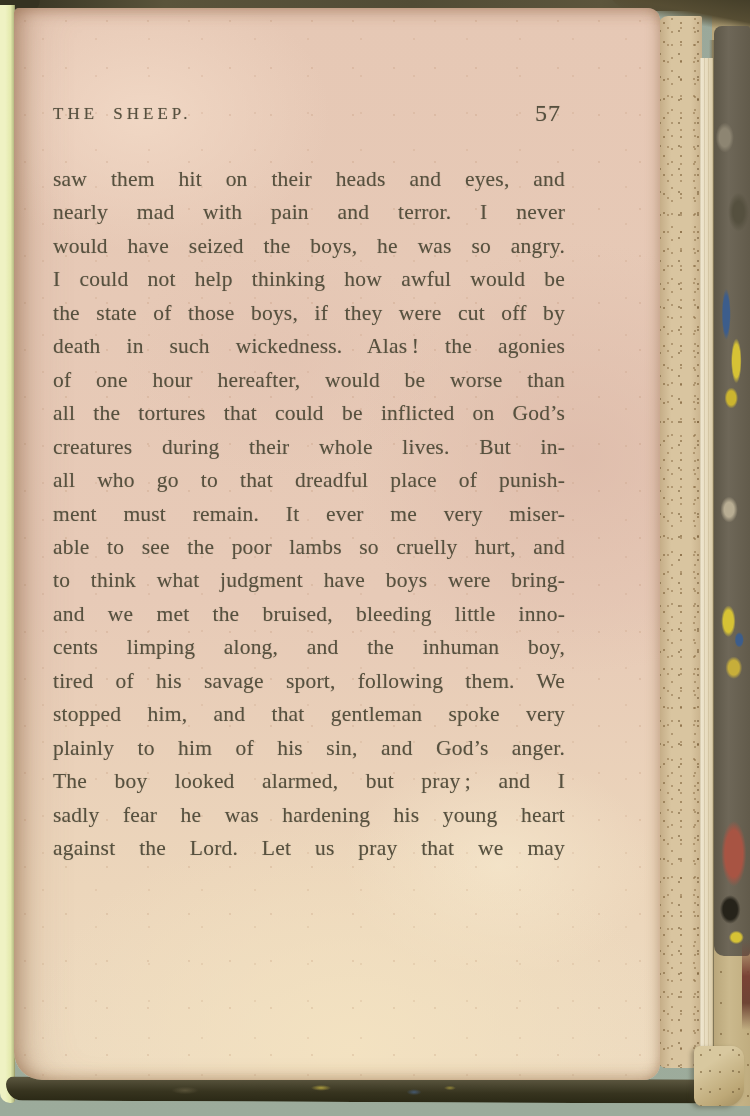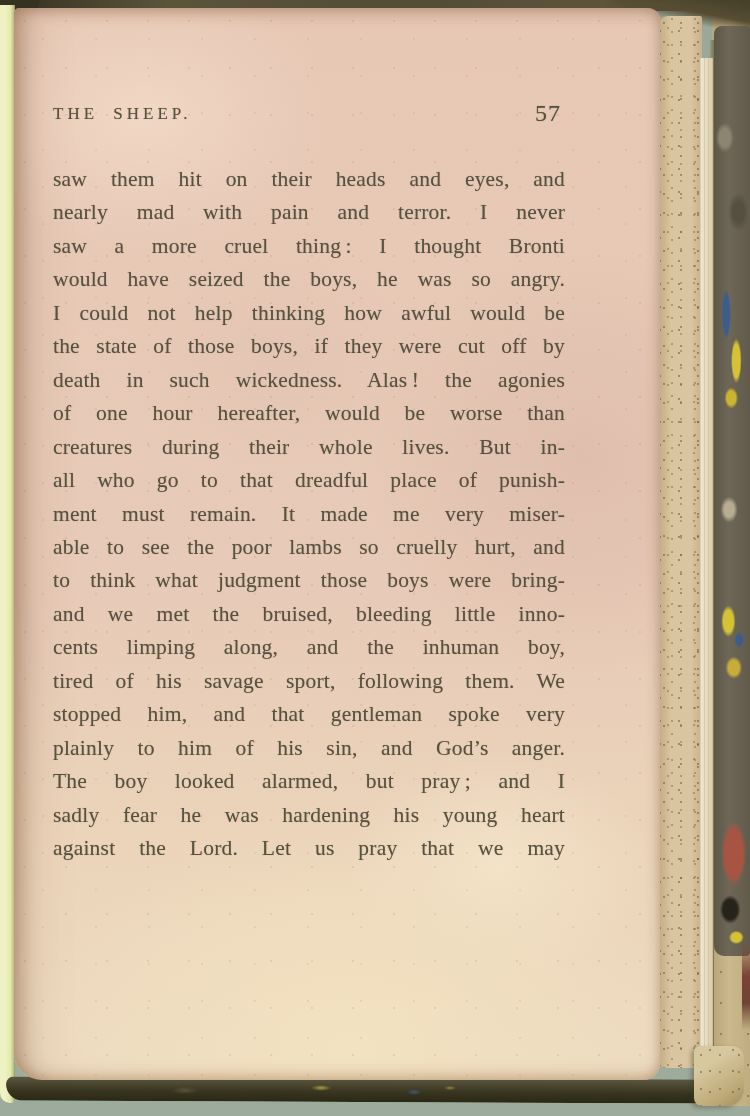--- a/index.html
+++ b/index.html
@@ -181,31 +181,31 @@
 <div class="abs corner-tab-bottom"></div>
 
 <div class="abs page">
   <div class="header-row">
     <span class="running-title">THE SHEEP.</span>
     <span class="page-number">57</span>
   </div>
   <div class="text-block" id="body-lines">
       <div class="line">saw them hit on their heads and eyes, and</div>
       <div class="line">nearly mad with pain and terror.  I never</div>
-      <div class="line">saw a more cruel thing :  I thought Bronti</div>
       <div class="line">would have seized the boys, he was so angry.</div>
       <div class="line">I could not help thinking how awful would be</div>
       <div class="line">the state of those boys, if they were cut off by</div>
       <div class="line">death in such wickedness.  Alas !  the agonies</div>
       <div class="line">of one hour hereafter, would be worse than</div>
+      <div class="line">all the tortures that could be inflicted on God’s</div>
       <div class="line">creatures during their whole lives.  But in-</div>
       <div class="line">all who go to that dreadful place of punish-</div>
-      <div class="line">ment must remain.  It made me very miser-</div>
+      <div class="line">ment must remain.  It ever me very miser-</div>
       <div class="line">able to see the poor lambs so cruelly hurt, and</div>
-      <div class="line">to think what judgment those boys were bring-</div>
+      <div class="line">to think what judgment have boys were bring-</div>
       <div class="line">and we met the bruised, bleeding little inno-</div>
       <div class="line">cents limping along, and the inhuman boy,</div>
       <div class="line">tired of his savage sport, following them.  We</div>
       <div class="line">stopped him, and that gentleman spoke very</div>
       <div class="line">plainly to him of his sin, and God’s anger.</div>
       <div class="line">The boy looked alarmed, but pray ; and I</div>
       <div class="line">sadly fear he was hardening his young heart</div>
       <div class="line">against the Lord.  Let us pray that we may</div>
     </div>
 </div>

